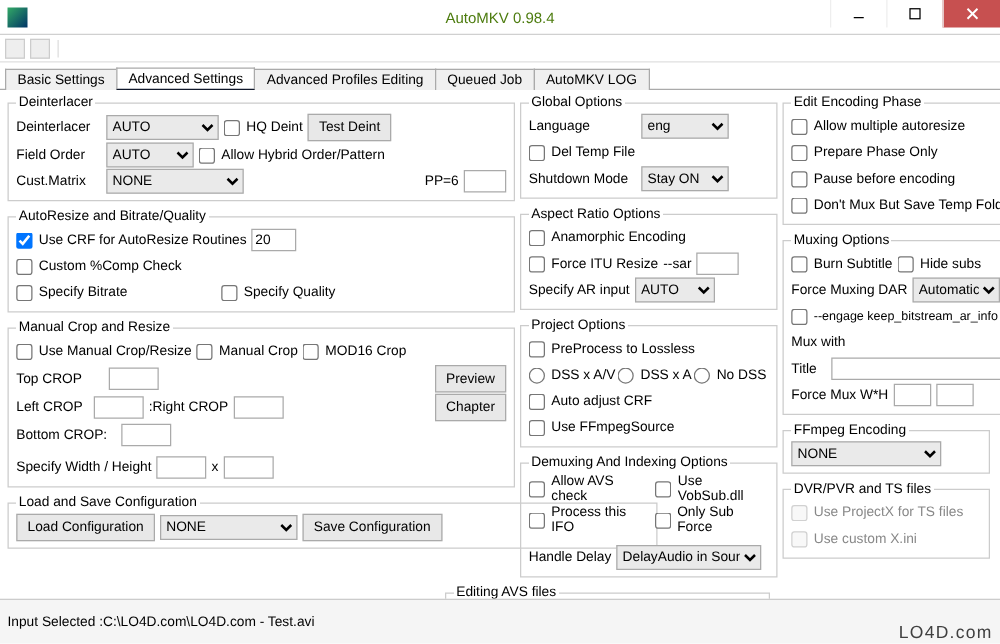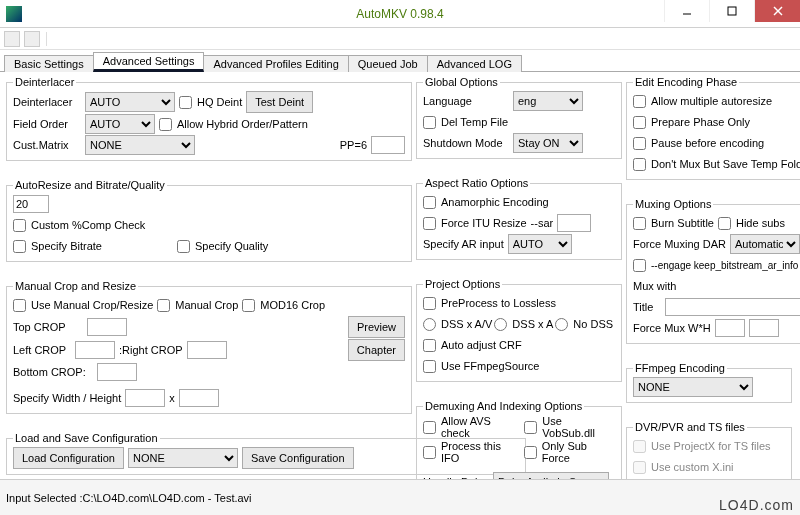--- a/index.html
+++ b/index.html
@@ -8,27 +8,27 @@
   .titlebar .icon { width: 16px; height: 16px; margin: 0 6px; background: linear-gradient(135deg,#3a6,#036); }
   .titlebar .title { position:absolute; left:50%; transform:translateX(-50%); font-size: 12px; color: #4d7c0f; }
   .winbtns { position: absolute; right:0; top:0; display:flex; height:22px;}
   .winbtn { width: 45px; height: 22px; display:flex; align-items:center; justify-content:center; color:#444; background:#fff; border-left:1px solid #eee;}
   .winbtn.close { background:#c75050; color:#fff; width:46px;}
   .winbtn svg { width:10px; height:10px; }
   .toolbar { height: 22px; border-bottom:1px solid #e0e0e0; padding:2px 4px; display:flex; gap:4px; align-items:center;}
   .toolbar .tbicon { width:16px; height:16px; background:#eee; border:1px solid #ccc;}
   .tabstrip { display:flex; padding: 2px 4px 0 4px; border-bottom:1px solid #aaa; height:22px; align-items:flex-end; gap:0;}
   .tab { padding: 2px 9px; border:1px solid #aaa; border-bottom:none; background:#fff; margin-right:-1px; color:#000; position:relative; top:1px; background:#f0f0f0; }
-  .tab.active { background:#fff; top:1px; z-index:2; border-bottom:3px solid #0f172a;}
+  .tab.active { background:#fff; top:1px; z-index:2; border-bottom:1px solid #0f172a;}
   .content { padding: 4px 6px; display:flex; gap:4px; }
   .col { display:flex; flex-direction:column; gap:2px; }
   .col1 { width: 406px; }
   .col2 { width: 206px; }
   .col3 { width: 166px; }
-  fieldset { border:1px solid #ccc; margin:0 0 16px 0; padding: 2px 6px 4px 6px; }
+  fieldset { border:1px solid #ccc; margin:0 0 4px 0; padding: 2px 6px 4px 6px; }
   legend { font-size:11px; color:#000; padding:0 2px;}
   .row { display:flex; align-items:center; gap:4px; margin:1px 0; min-height:20px;}
   label.l { min-width: 68px; display:inline-block; }
   select { height:20px; border:1px solid #aaa; background:#eaeaea; font-size:11px;}
   input[type=text] { height:18px; border:1px solid #aaa; padding:0 2px; font-size:11px;}
   input[type=checkbox], input[type=radio] { margin:0 3px 0 0; vertical-align:middle;}
   button { height:22px; border:1px solid #aaa; background:#e8e8e8; padding:0 8px; font-size:11px;}
   .statusbar { position:absolute; bottom:0; left:0; right:0; height:36px; border-top:1px solid #ccc; padding:2px 6px; background:#f5f5f5; display:flex; align-items:center;}
   .watermark { position:absolute; right:6px; bottom:2px; color:#404040; font-size:14px; letter-spacing:1px; font-weight:300;}
   .chkrow { display:flex; align-items:center; gap:2px; }
@@ -65,21 +65,21 @@
   <div class="tbicon"></div>
   <div class="tbicon"></div>
   <span class="sep"></span>
 </div>
 
 <div class="tabstrip">
   <div class="tab">Basic Settings</div>
   <div class="tab active">Advanced Settings</div>
   <div class="tab">Advanced Profiles Editing</div>
   <div class="tab">Queued Job</div>
-  <div class="tab">Advanced LOG</div>
+  <div class="tab">AutoMKV LOG</div>
 </div>
 
 <div class="content">
 
   <div class="col col1">
     <fieldset>
       <legend>Deinterlacer</legend>
       <div class="row">
         <label class="l">Deinterlacer</label>
         <select style="width:90px"><option>AUTO</option></select>
@@ -102,20 +102,24 @@
         <select style="width:110px"><option>NONE</option></select>
         <span style="flex:1"></span>
         <span>PP=6</span>
         <input type="text" style="width: 34px;">
       </div>
     </fieldset>
 
     <fieldset>
       <legend>AutoResize and Bitrate/Quality</legend>
       <div class="row">
+        <span class="chkrow">
+            <input type="checkbox" checked="" style="">
+            <span>Use CRF for AutoResize Routines</span>
+          </span>
         <input type="text" style="width: 36px;" value="20">
       </div>
       <div class="row">
         <span class="chkrow">
             <input type="checkbox" style="">
             <span>Custom %Comp Check</span>
           </span>
       </div>
       <div class="row">
         <span class="chkrow" style="width:160px">

